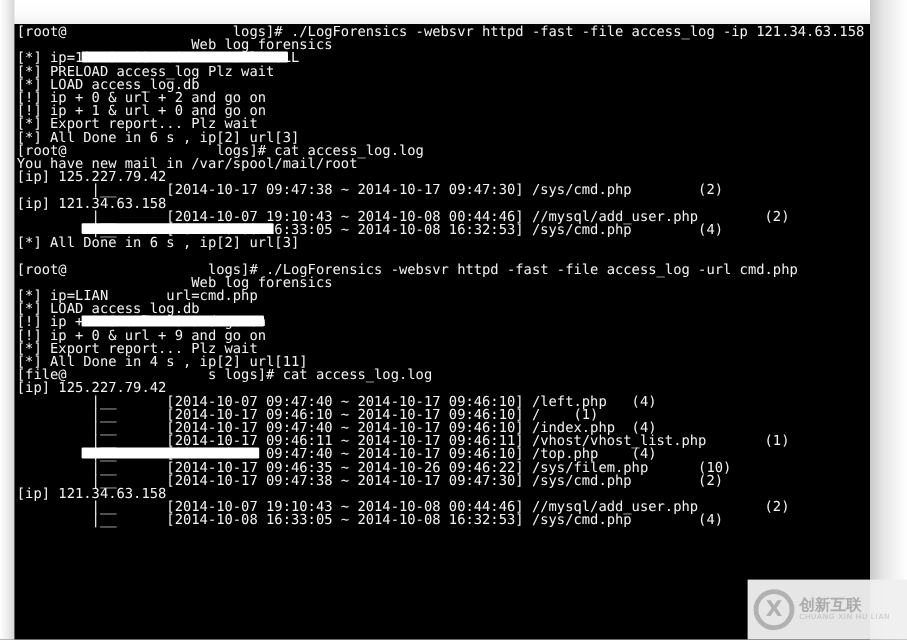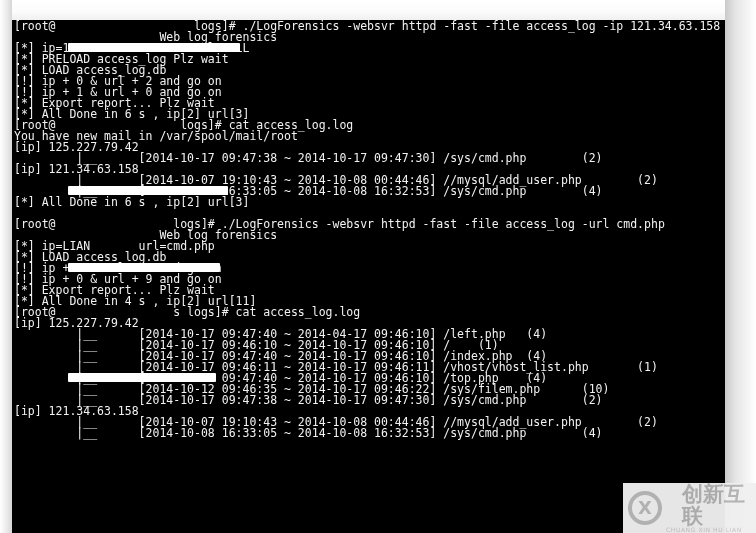--- a/index.html
+++ b/index.html
@@ -80,23 +80,22 @@
   .wm-mark .ring{
     position:absolute;inset:0;border:4px solid #b9b9b9;border-radius:50%;
   }
   .wm-mark .x{
     position:absolute;left:50%;top:50%;transform:translate(-50%,-50%);
     font-size:18px;font-weight:bold;color:#b9b9b9;
     font-family:"DejaVu Sans","Liberation Sans",sans-serif;line-height:1;
   }
   .wm-text{margin-left:4px;line-height:1.05;}
   .wm-cn{
-    font-size:21px;color:#b2b2b2;font-weight:bold;letter-spacing:0px;
+    font-size:13px;color:#b2b2b2;font-weight:bold;letter-spacing:0px;
     font-family:"DejaVu Sans","Liberation Sans",sans-serif;
-    margin-left:16px;
   }
   .wm-en{
     font-size:6px;color:#c4c4c4;letter-spacing:0.6px;
     font-family:"DejaVu Sans","Liberation Sans",sans-serif;
   }
 </style>
 </head>
 <body>
 
 <div id="page">
@@ -126,28 +125,28 @@
         <span class="line">[*] All Done in 6 s , ip[2] url[3]</span>
         <span class="line blank"> </span>
         <span class="line">[root@                 logs]# ./LogForensics -websvr httpd -fast -file access_log -url cmd.php</span>
         <span class="line">                     Web log forensics</span>
         <span class="line">[*] ip=LIAN       url=cmd.php</span>
         <span class="line">[*] LOAD access_log.db</span>
         <span class="line">[!] ip + 2 &amp; url + 0 and go on</span>
         <span class="line">[!] ip + 0 &amp; url + 9 and go on</span>
         <span class="line">[*] Export report... Plz wait</span>
         <span class="line">[*] All Done in 4 s , ip[2] url[11]</span>
-        <span class="line">[root@                 s logs]# cat access_log.log</span>
+        <span class="line">[file@                 s logs]# cat access_log.log</span>
         <span class="line">[ip] 125.227.79.42</span>
-        <span class="line">         |__      [2014-10-17 09:47:40 ~ 2014-04-17 09:46:10] /left.php   (4)</span>
+        <span class="line">         |__      [2014-10-07 09:47:40 ~ 2014-10-17 09:46:10] /left.php   (4)</span>
         <span class="line">         |__      [2014-10-17 09:46:10 ~ 2014-10-17 09:46:10] /    (1)</span>
         <span class="line">         |__      [2014-10-17 09:47:40 ~ 2014-10-17 09:46:10] /index.php  (4)</span>
         <span class="line">         |__      [2014-10-17 09:46:11 ~ 2014-10-17 09:46:11] /vhost/vhost_list.php       (1)</span>
         <span class="line">         |__      [2014-10-17 09:47:40 ~ 2014-10-17 09:46:10] /top.php    (4)</span>
-        <span class="line">         |__      [2014-10-12 09:46:35 ~ 2014-10-17 09:46:22] /sys/filem.php      (10)</span>
+        <span class="line">         |__      [2014-10-17 09:46:35 ~ 2014-10-26 09:46:22] /sys/filem.php      (10)</span>
         <span class="line">         |__      [2014-10-17 09:47:38 ~ 2014-10-17 09:47:30] /sys/cmd.php        (2)</span>
         <span class="line">[ip] 121.34.63.158</span>
         <span class="line">         |__      [2014-10-07 19:10:43 ~ 2014-10-08 00:44:46] //mysql/add_user.php        (2)</span>
         <span class="line">         |__      [2014-10-08 16:33:05 ~ 2014-10-08 16:32:53] /sys/cmd.php        (4)</span>
       </div>
 
     <div class="redact r1"></div>
     <div class="redact r2"></div>
     <div class="redact r3"></div>
     <div class="redact r4"></div>

